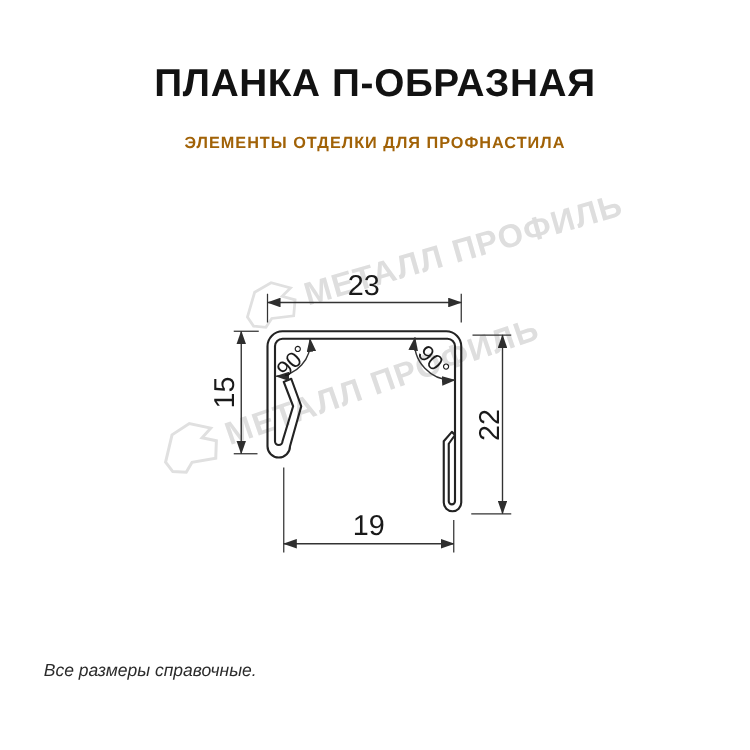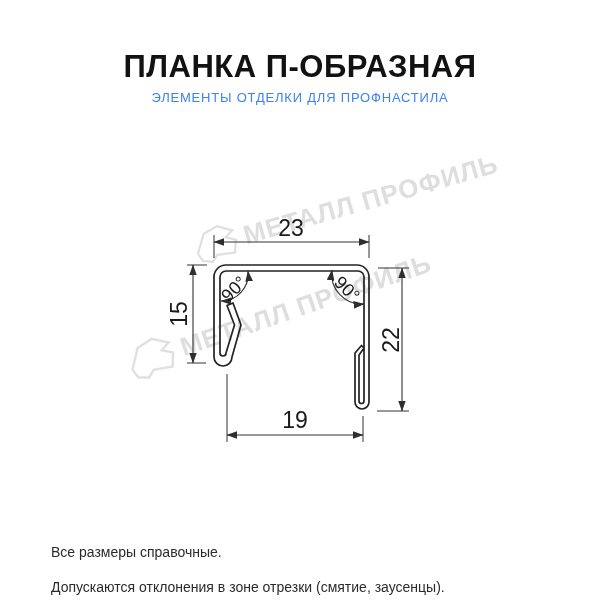--- a/index.html
+++ b/index.html
@@ -21,25 +21,25 @@
     z-index: 3;
   }
   .title-line {
     font-weight: 900;
     font-size: 31px;
     line-height: 34px;
     letter-spacing: 0.5px;
     color: #121212;
   }
   .subtitle {
-    margin-top: 6px;
-    font-weight: normal;
+    margin-top: 22px;
+    font-weight: bold;
     font-size: 13px;
     letter-spacing: 0.8px;
-    color: #3b82f6;
+    color: #a16207;
   }
   
   .watermark {
     position: absolute;
     display: flex;
     align-items: center;
     gap: 6px;
     z-index: 1;
     transform-origin: left center;
     white-space: nowrap;
@@ -69,21 +69,21 @@
   
   .footer {
     position: absolute;
     left: 35px;
     top: 527px;
     z-index: 3;
     font-size: 14px;
     line-height: 19px;
     color: #2b2b2b;
   }
-  .footer p { margin: 16px; }
+  .footer p { margin: 0; font-style: italic; }
 </style>
 </head>
 <body>
 
 <div class="page">
 
   <div class="header">
     <div class="title-line">ПЛАНКА П-ОБРАЗНАЯ</div>
     <div class="subtitle">ЭЛЕМЕНТЫ ОТДЕЛКИ ДЛЯ ПРОФНАСТИЛА</div>
   </div>
@@ -170,16 +170,15 @@
     </g>
 
     <g>
       <path class="arc-line" d="M332 270 A30 30 0 0 0 364 304" marker-start="url(#arr)" marker-end="url(#arr)"></path>
       <text class="angle-text" transform="rotate(45 347 289)" x="347" y="295" text-anchor="middle">90°</text>
     </g>
   </svg>
 
   <div class="footer">
     <p>Все размеры справочные.</p>
-    <p>Допускаются отклонения в зоне отрезки (смятие, заусенцы).</p>
   </div>
 
 </div>
 
 </body></html>

